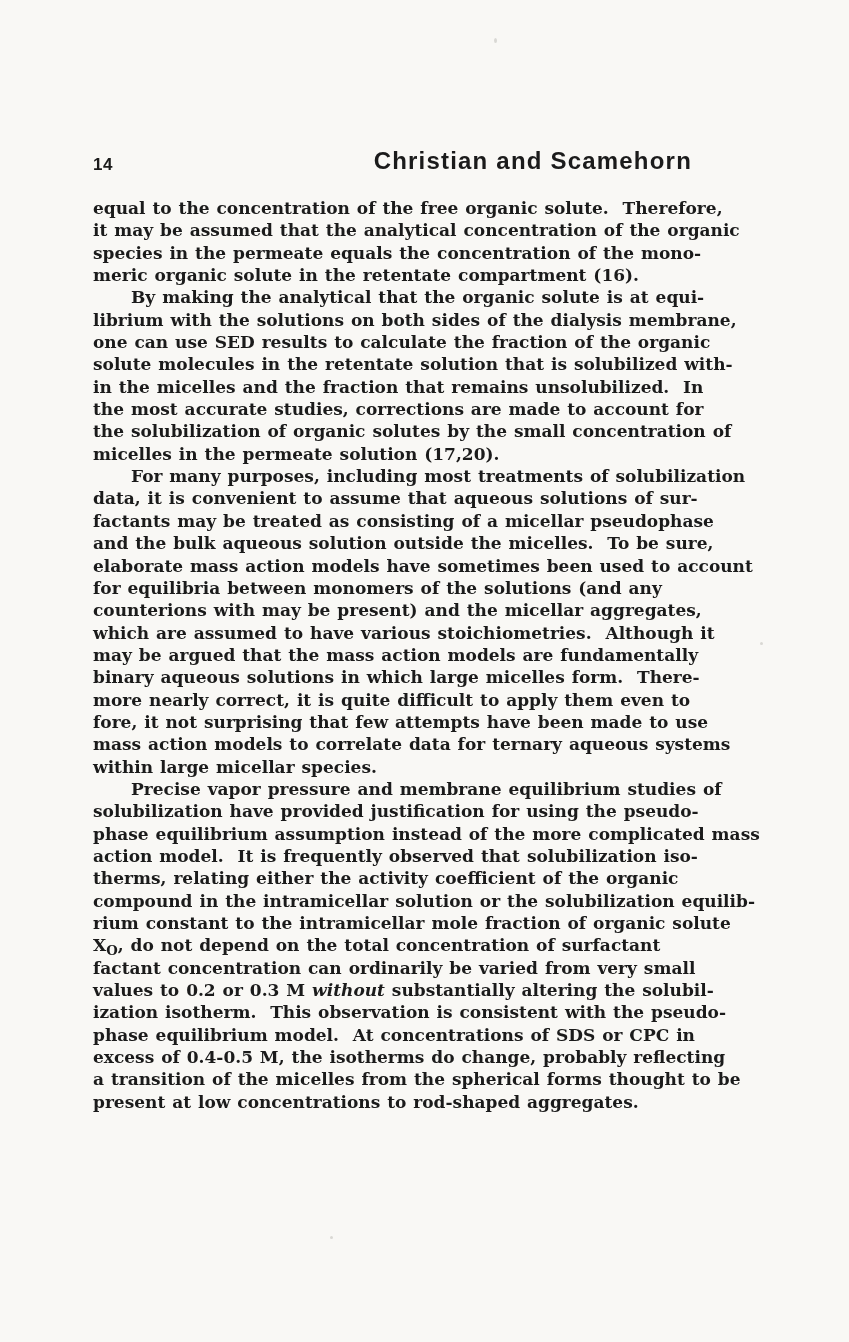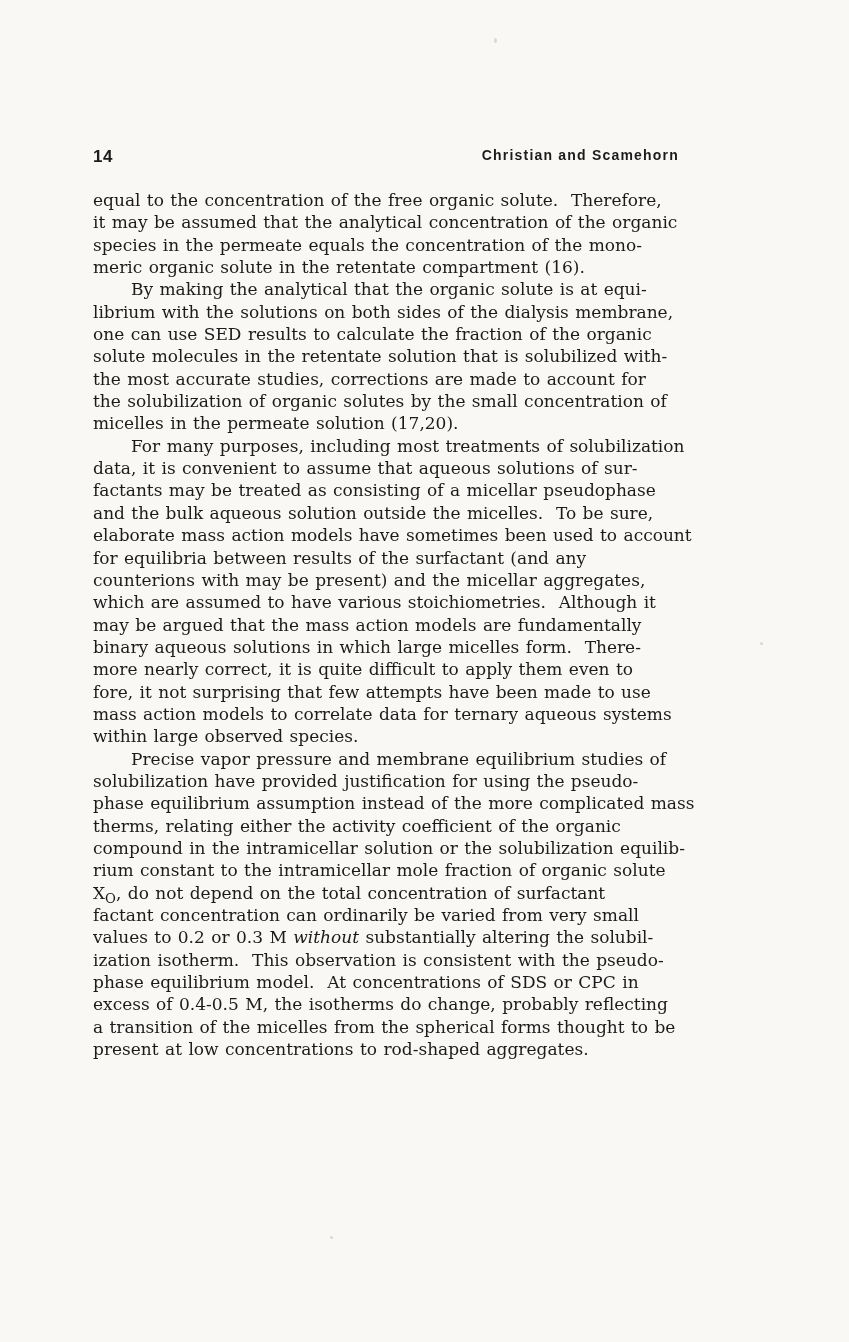--- a/index.html
+++ b/index.html
@@ -17,42 +17,43 @@
   }
   .content {
     position: absolute;
     left: 93px;
     top: 147px;
     width: 622px;
   }
   .running-head {
     display: flex;
     justify-content: space-between;
-    align-items: flex-start;
+    align-items: flex-end;
     font-family: "Liberation Sans", sans-serif;
     font-weight: bold;
   }
   .page-number {
     font-size: 17px;
     letter-spacing: 0.5px;
   }
   .running-title {
-    font-size: 14px;
+    font-size: 24px;
     letter-spacing: 1.2px;
-    margin-right: 36px;
+    margin-right: 23px;
   }
   .body-text {
     margin-top: 22px;
     font-size: 17px;
     line-height: 22.35px;
     word-spacing: 1px;
   }
   .line {
     white-space: pre;
     height: 22.35px;
+    font-weight: bold;
   }
   .indent {
     padding-left: 38px;
   }
   .sub {
     vertical-align: -0.28em;
     font-size: 0.78em;
   }
   .i {
     font-style: italic;
@@ -83,40 +84,42 @@
 
     <div class="body-text">
         <div class="line">equal to the concentration of the free organic solute.  Therefore,</div>
         <div class="line">it may be assumed that the analytical concentration of the organic</div>
         <div class="line">species in the permeate equals the concentration of the mono-</div>
         <div class="line">meric organic solute in the retentate compartment (16).</div>
         <div class="line indent">By making the analytical that the organic solute is at equi-</div>
         <div class="line">librium with the solutions on both sides of the dialysis membrane,</div>
         <div class="line">one can use SED results to calculate the fraction of the organic</div>
         <div class="line">solute molecules in the retentate solution that is solubilized with-</div>
+        <div class="line">in the micelles and the fraction that remains unsolubilized.  In</div>
         <div class="line">the most accurate studies, corrections are made to account for</div>
         <div class="line">the solubilization of organic solutes by the small concentration of</div>
         <div class="line">micelles in the permeate solution (17,20).</div>
         <div class="line indent">For many purposes, including most treatments of solubilization</div>
         <div class="line">data, it is convenient to assume that aqueous solutions of sur-</div>
         <div class="line">factants may be treated as consisting of a micellar pseudophase</div>
         <div class="line">and the bulk aqueous solution outside the micelles.  To be sure,</div>
         <div class="line">elaborate mass action models have sometimes been used to account</div>
-        <div class="line">for equilibria between results of the surfactant (and any</div>
+        <div class="line">for equilibria between monomers of the solutions (and any</div>
         <div class="line">counterions with may be present) and the micellar aggregates,</div>
         <div class="line">which are assumed to have various stoichiometries.  Although it</div>
         <div class="line">may be argued that the mass action models are fundamentally</div>
         <div class="line">binary aqueous solutions in which large micelles form.  There-</div>
         <div class="line">more nearly correct, it is quite difficult to apply them even to</div>
         <div class="line">fore, it not surprising that few attempts have been made to use</div>
         <div class="line">mass action models to correlate data for ternary aqueous systems</div>
-        <div class="line">within large observed species.</div>
+        <div class="line">within large micellar species.</div>
         <div class="line indent">Precise vapor pressure and membrane equilibrium studies of</div>
         <div class="line">solubilization have provided justification for using the pseudo-</div>
         <div class="line">phase equilibrium assumption instead of the more complicated mass</div>
+        <div class="line">action model.  It is frequently observed that solubilization iso-</div>
         <div class="line">therms, relating either the activity coefficient of the organic</div>
         <div class="line">compound in the intramicellar solution or the solubilization equilib-</div>
         <div class="line">rium constant to the intramicellar mole fraction of organic solute</div>
         <div class="line">X<span class="sub">O</span>, do not depend on the total concentration of surfactant</div>
         <div class="line">factant concentration can ordinarily be varied from very small</div>
         <div class="line">values to 0.2 or 0.3 M <span class="i">without</span> substantially altering the solubil-</div>
         <div class="line">ization isotherm.  This observation is consistent with the pseudo-</div>
         <div class="line">phase equilibrium model.  At concentrations of SDS or CPC in</div>
         <div class="line">excess of 0.4-0.5 M, the isotherms do change, probably reflecting</div>
         <div class="line">a transition of the micelles from the spherical forms thought to be</div>

